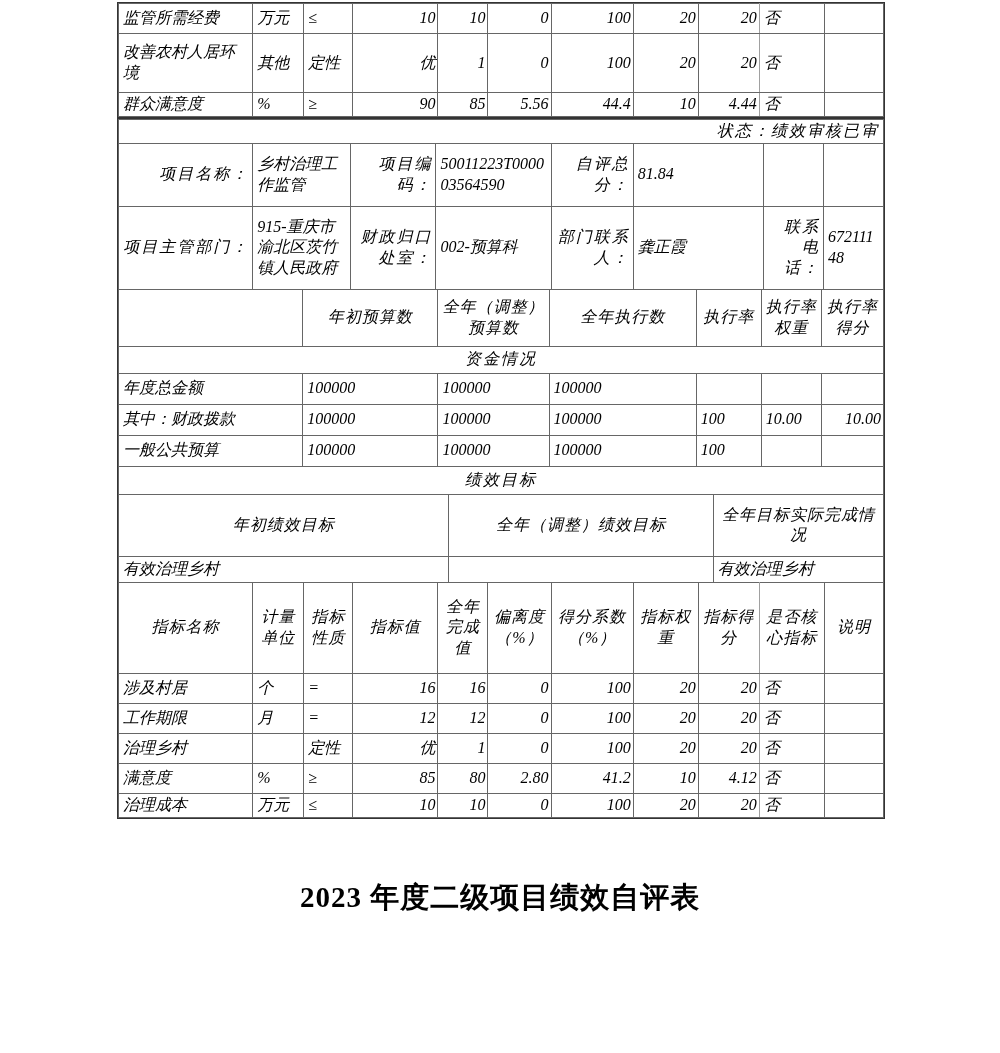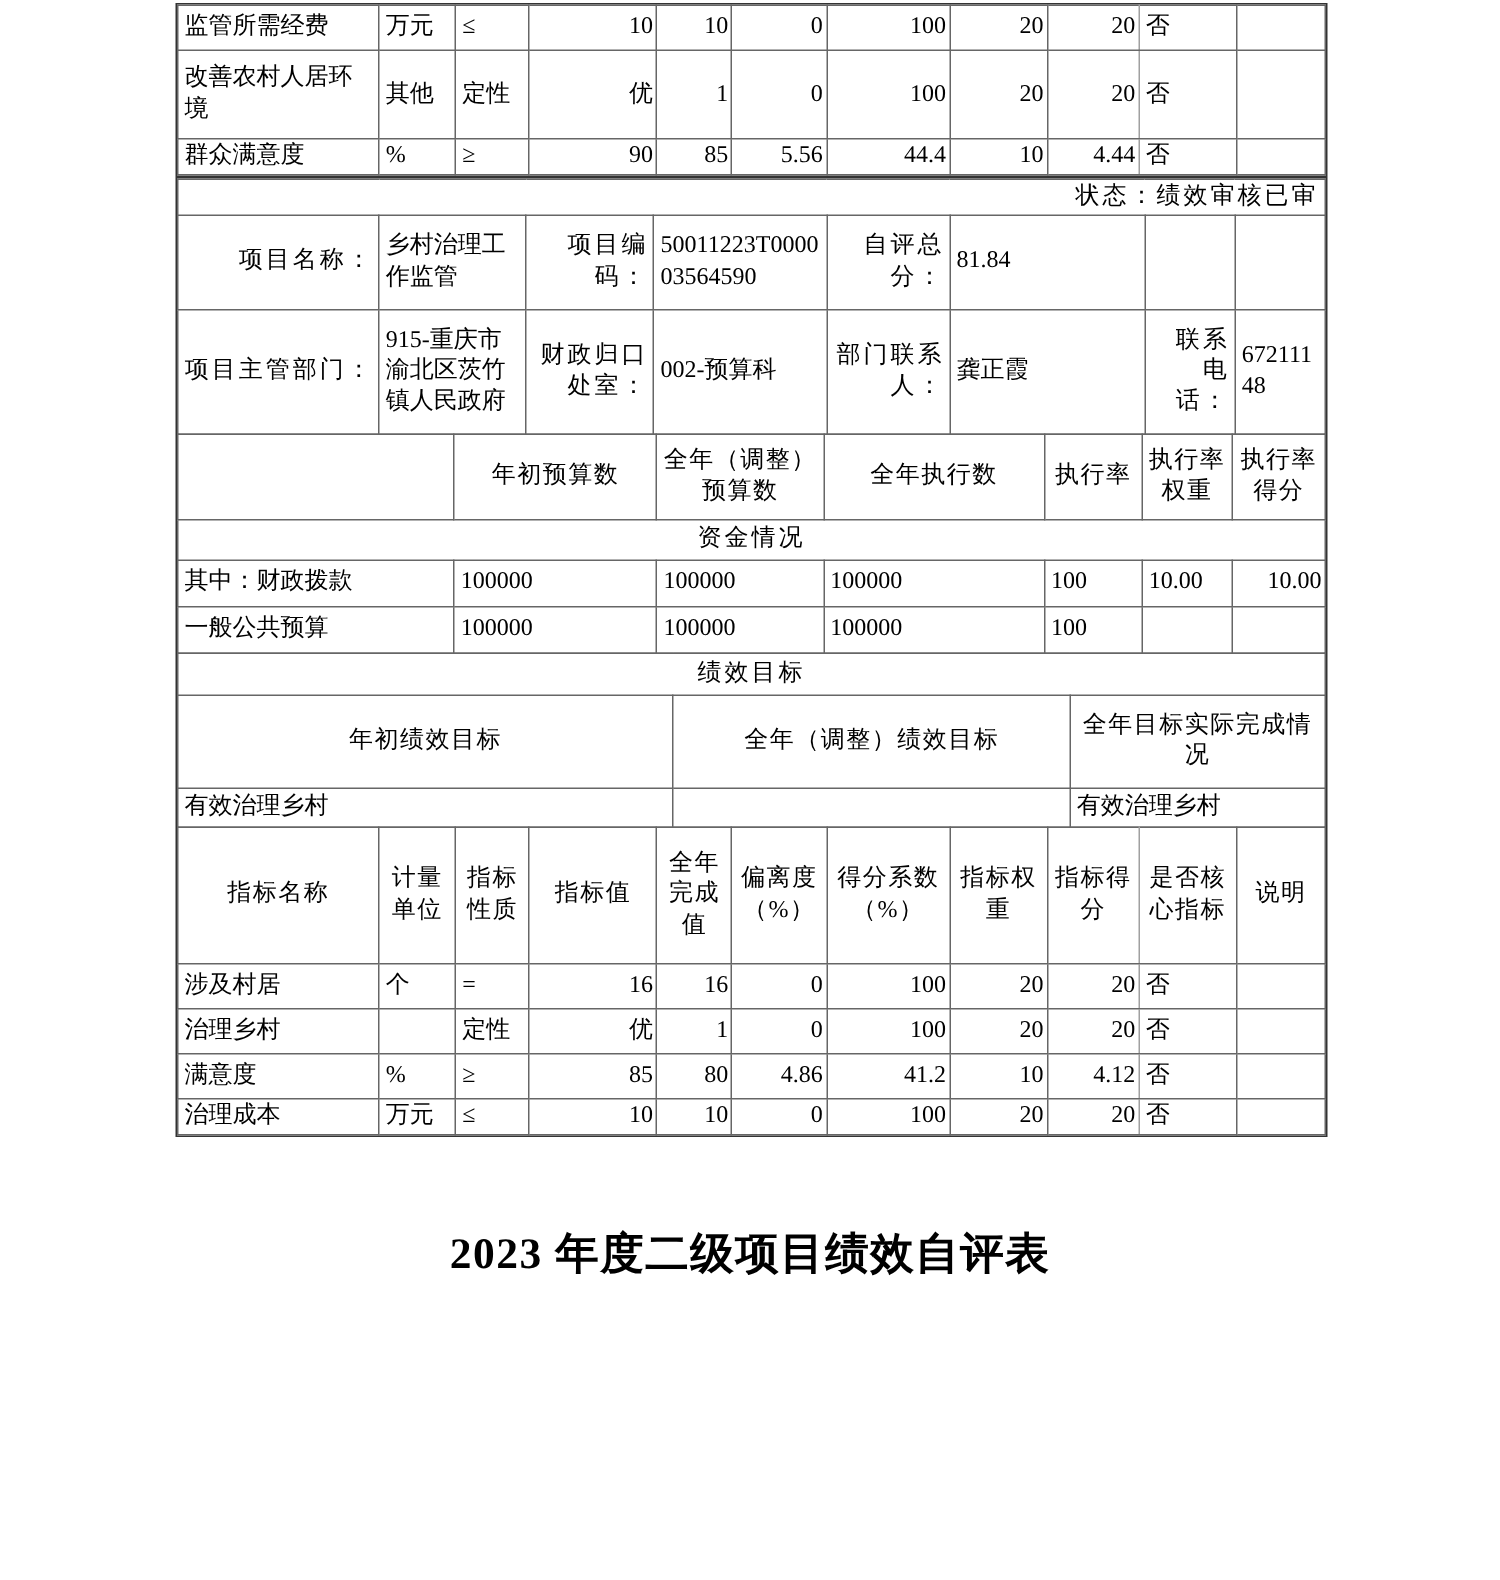--- a/index.html
+++ b/index.html
@@ -1,21 +1,21 @@
 <!DOCTYPE html>
 <html><head>
 <meta charset="utf-8">
 <style>
   html,body{margin:0;padding:0;}
   body{
     width:1000px;height:1053px;overflow:hidden;background:#ffffff;color:#000;
     font-family:"Liberation Serif","DejaVu Serif",serif;font-size:16px;
   }
   .sheet{position:relative;width:1000px;}
-  .tbl-wrap{width:766px;margin-left:117px;border:1px solid #333;background:#fff;}
+  .tbl-wrap{width:766px;margin-left:117px;border:1px solid #333;background:#fff;font-style:italic;}
   .top-wrap{margin-top:2px;}
   table{border-collapse:collapse;table-layout:fixed;width:100%;}
   table + table{margin-top:-1px;}
   td{border:1px solid #666;padding:1px 4px;vertical-align:middle;overflow:hidden;line-height:1.3;}
   .banner{text-align:center;letter-spacing:2px;}
   .hdr{text-align:center;letter-spacing:1px;}
   .label{text-align:right;letter-spacing:2px;padding-right:3px;}
   .num{text-align:right;padding-right:2px;}
   .brk{word-break:break-all;}
   .grayL{border-left:1px solid #a0a0a0;}
@@ -150,20 +150,29 @@
         <td class="hdr">全年（调整）预算数</td>
         <td class="hdr">全年执行数</td>
         <td class="hdr">执行率</td>
         <td class="hdr">执行率权重</td>
         <td class="hdr">执行率得分</td>
       </tr>
       <tr style="height:27px">
         <td class="banner" colspan="7">资金情况</td>
       </tr>
       <tr style="height:31px">
+        <td>年度总金额</td>
+        <td>100000</td>
+        <td>100000</td>
+        <td>100000</td>
+        <td></td>
+        <td></td>
+        <td class="num"></td>
+      </tr>
+      <tr style="height:31px">
         <td>其中：财政拨款</td>
         <td>100000</td>
         <td>100000</td>
         <td>100000</td>
         <td>100</td>
         <td>10.00</td>
         <td class="num">10.00</td>
       </tr>
       <tr style="height:31px">
         <td>一般公共预算</td>
@@ -235,39 +244,52 @@
         <td class="num">16</td>
         <td class="num">16</td>
         <td class="num">0</td>
         <td class="num">100</td>
         <td class="num">20</td>
         <td class="num grayR">20</td>
         <td class="grayL">否</td>
         <td></td>
       </tr>
       <tr style="height:30px">
+        <td>工作期限</td>
+        <td>月</td>
+        <td>=</td>
+        <td class="num">12</td>
+        <td class="num">12</td>
+        <td class="num">0</td>
+        <td class="num">100</td>
+        <td class="num">20</td>
+        <td class="num grayR">20</td>
+        <td class="grayL">否</td>
+        <td></td>
+      </tr>
+      <tr style="height:30px">
         <td>治理乡村</td>
         <td></td>
         <td>定性</td>
         <td class="num">优</td>
         <td class="num">1</td>
         <td class="num">0</td>
         <td class="num">100</td>
         <td class="num">20</td>
         <td class="num grayR">20</td>
         <td class="grayL">否</td>
         <td></td>
       </tr>
       <tr style="height:30px">
         <td>满意度</td>
         <td>%</td>
         <td>≥</td>
         <td class="num">85</td>
         <td class="num">80</td>
-        <td class="num">4.86</td>
+        <td class="num">2.80</td>
         <td class="num">41.2</td>
         <td class="num">10</td>
         <td class="num grayR">4.12</td>
         <td class="grayL">否</td>
         <td></td>
       </tr>
       <tr style="height:24px">
         <td>治理成本</td>
         <td>万元</td>
         <td>≤</td>

